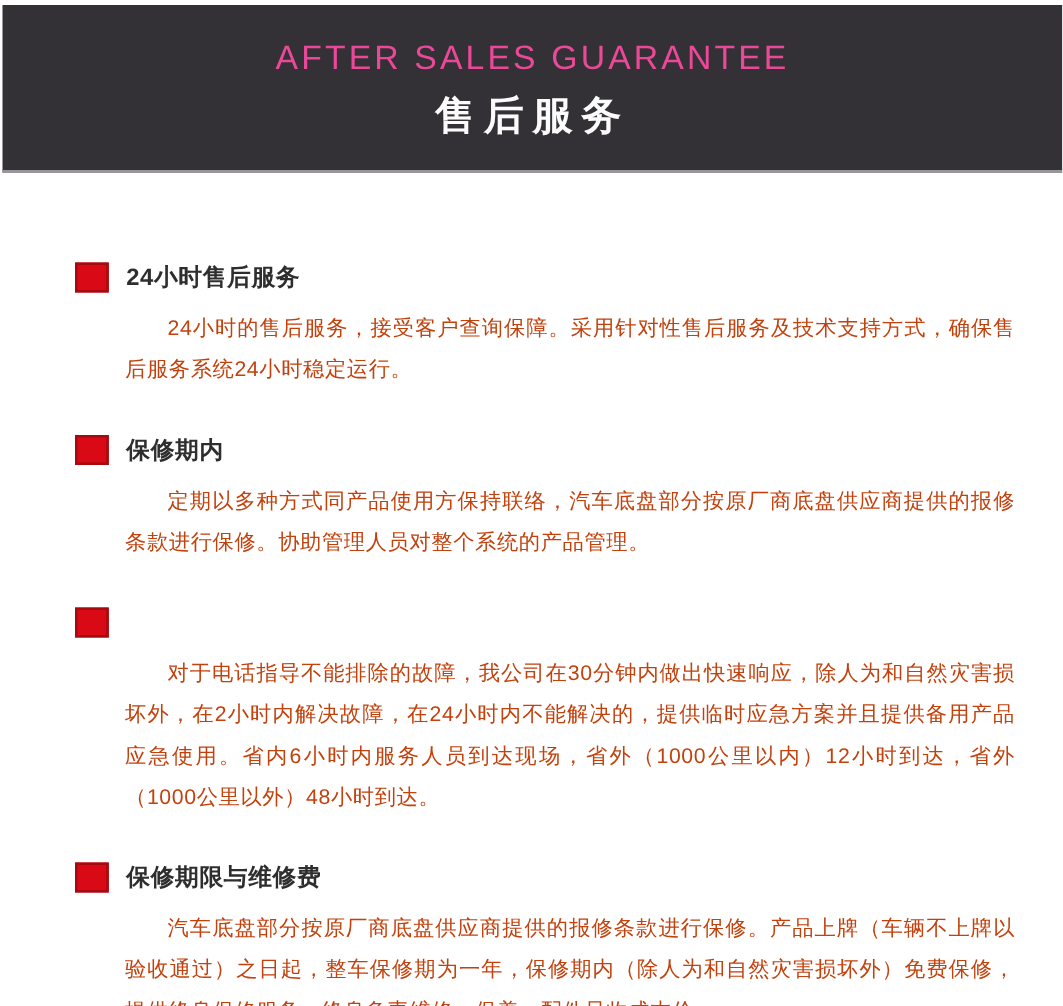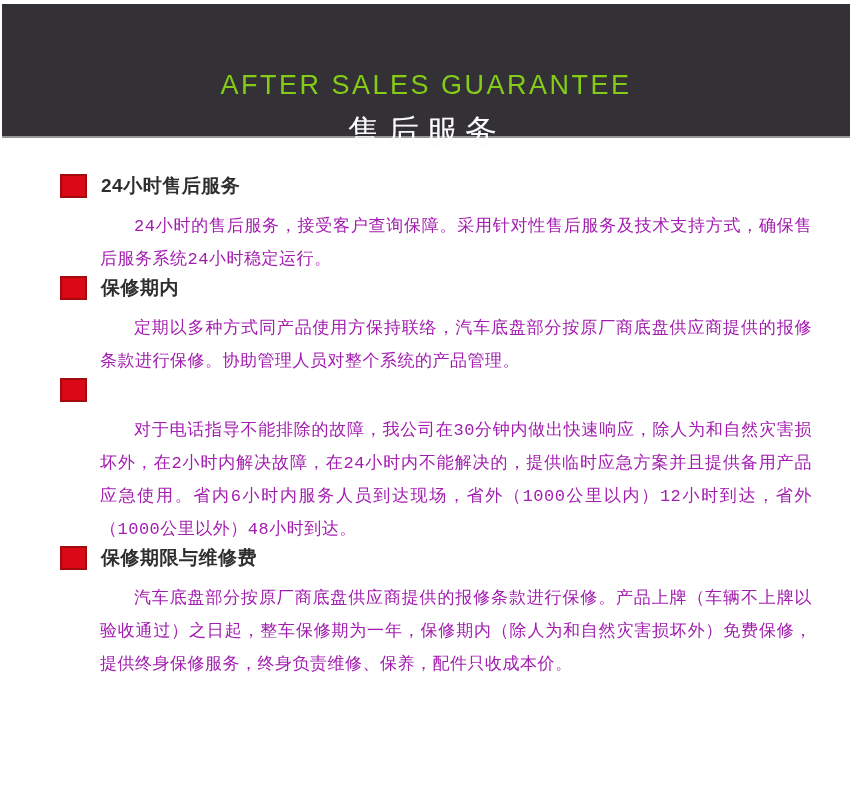--- a/index.html
+++ b/index.html
@@ -21,69 +21,68 @@
     margin-left: 2px;
     width: 848px;
     height: 134px;
     background: #333136;
     border-bottom: 2px solid #98969b;
     box-sizing: border-box;
     text-align: center;
     padding-top: 28px;
   }
   .banner-en {
-    color: #84cc16;
+    color: #ec4899;
     font-size: 27px;
     font-weight: 400;
     letter-spacing: 2.5px;
     line-height: 1.1;
-    margin-top: 39px;
   }
   .banner-zh {
     margin-top: 9px;
     color: #fbfbfb;
     font-size: 32px;
-    font-weight: 400;
+    font-weight: 700;
     letter-spacing: 7px;
   }
   
   .content {
     padding-top: 36px;
   }
   section { margin: 0; }
   .sec-head {
     display: flex;
     align-items: center;
     margin-left: 60px;
     height: 24px;
     margin-bottom: 12px;
+    margin-top: 36px;
   }
   .bullet {
     width: 23px;
     height: 20px;
     background: #d90915;
     border: 2px solid #a30b10;
     flex: 0 0 auto;
   }
   .sec-head h2 {
     margin: 0 0 0 14px;
     font-size: 19px;
     font-weight: 700;
     color: #2e2e2e;
     letter-spacing: 0.5px;
   }
   .content p {
     margin: 12px 38px 0 100px;
     font-size: 17px;
     line-height: 33px;
-    color: #a21caf;
+    color: #c2410c;
     text-indent: 2em;
     text-align: justify;
     letter-spacing: 0.5px;
-    font-family: Liberation Mono, monospace;
   }
 </style>
 </head>
 <body>
 
 <div class="page">
 
   <header class="banner">
     <div class="banner-en">AFTER SALES GUARANTEE</div>
     <div class="banner-zh">售后服务</div>

